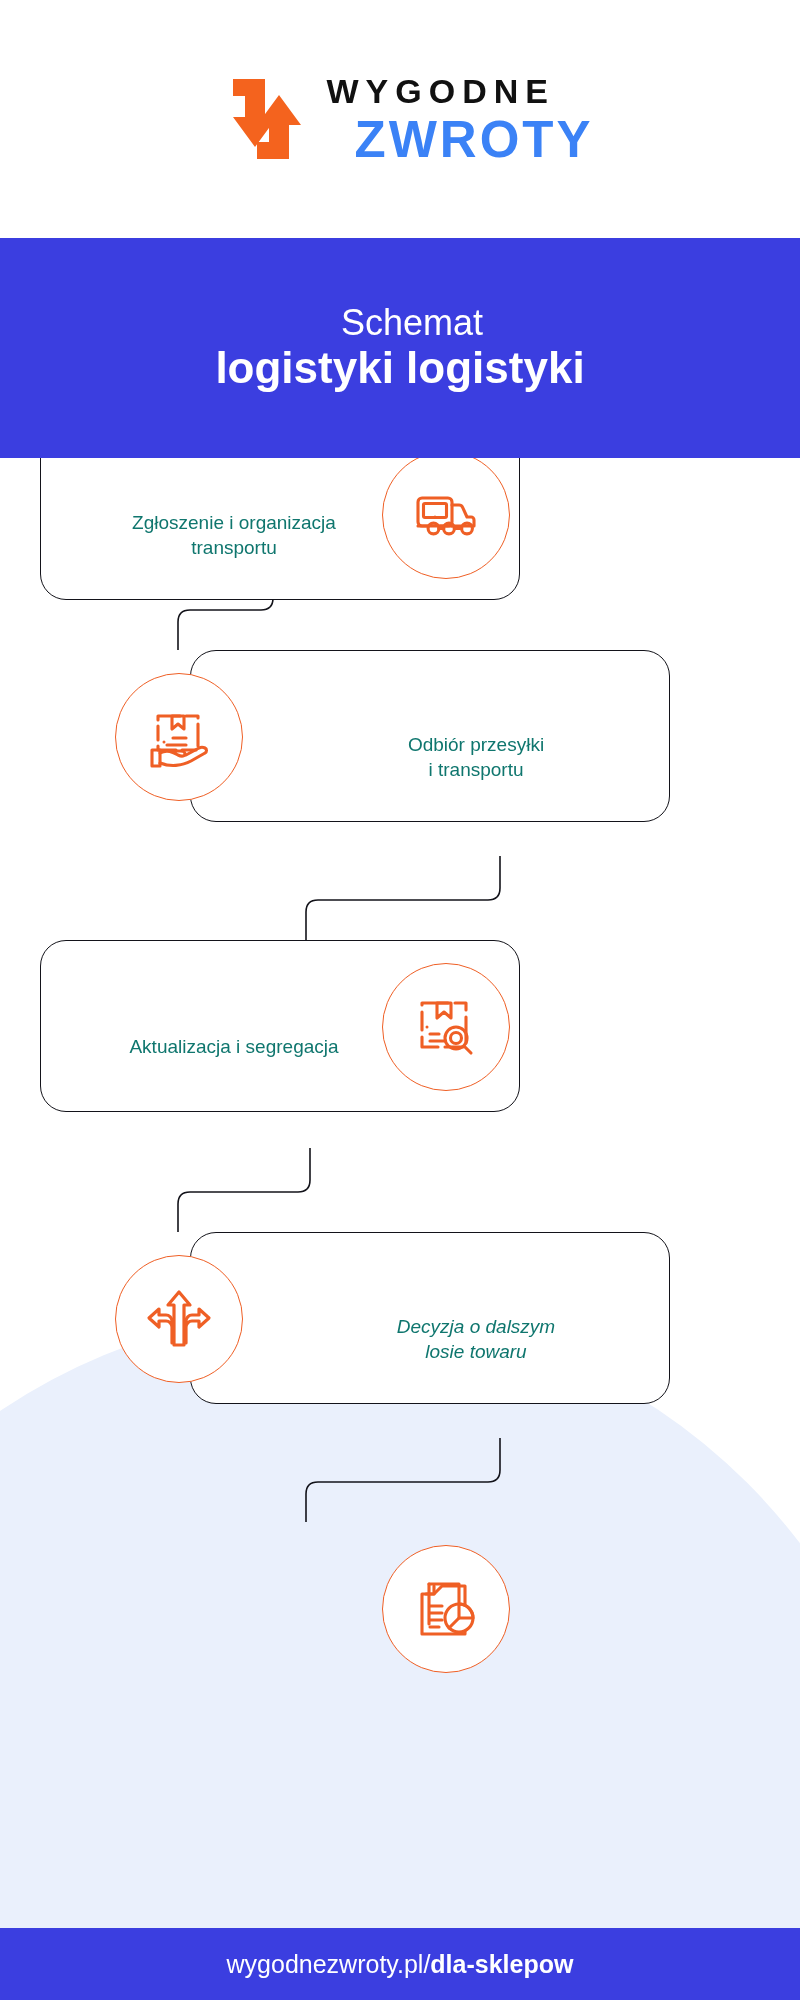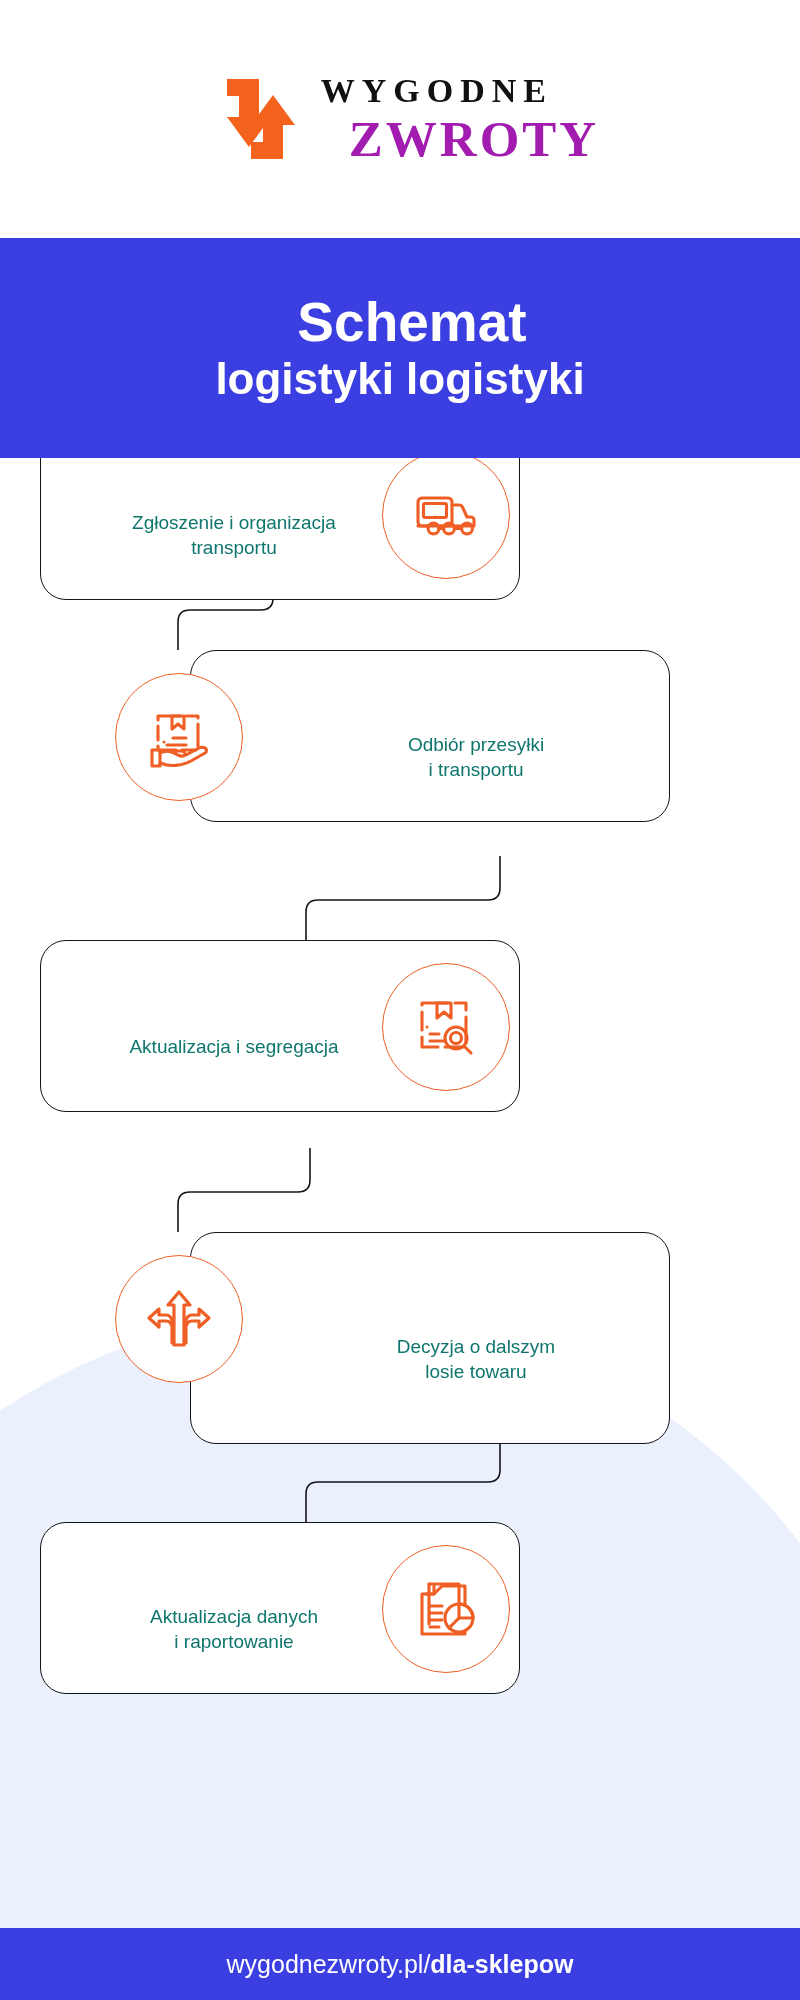--- a/index.html
+++ b/index.html
@@ -44,21 +44,20 @@
     display: flex;
     align-items: center;
     justify-content: center;
     z-index: 3;
     background: #ffffff;
   }
   .logo-inner {
     display: flex;
     align-items: center;
     gap: 12px;
-    font-family: Liberation Serif, serif;
   }
   .logo-mark {
     width: 108px;
     height: 84px;
     flex: 0 0 auto;
   }
   .logo-text {
     display: flex;
     flex-direction: column;
     justify-content: center;
@@ -68,42 +67,42 @@
     font-size: 34px;
     font-weight: bold;
     letter-spacing: 7px;
     color: #111111;
     margin-bottom: 6px;
   }
   .logo-word-bottom {
     font-size: 51px;
     font-weight: bold;
     letter-spacing: 3px;
-    color: #a21caf;
+    color: #3b82f6;
     margin-left: 28px;
   }
 
   
   .header-band {
     position: absolute;
     left: 0;
     top: 238px;
     width: 800px;
     height: 220px;
     background: #3b3ee0;
     z-index: 3;
     display: flex;
     flex-direction: column;
     align-items: center;
     justify-content: center;
   }
   .header-line-1 {
     color: #ffffff;
-    font-size: 55px;
-    font-weight: bold;
+    font-size: 36px;
+    font-weight: normal;
     line-height: 1.15;
     text-align: center;
     margin-left: 24px;
   }
   .header-line-2 {
     color: #ffffff;
     font-size: 44px;
     font-weight: bold;
     line-height: 1.15;
     text-align: center;
@@ -282,41 +281,37 @@
           <path d="M21 44 h9"></path>
           <path d="M21 51 h15"></path>
           <circle cx="47" cy="48" r="11"></circle>
           <circle cx="47" cy="48" r="5.5"></circle>
           <path d="M55 56 l7 7"></path>
         </g>
         <circle cx="18" cy="37" r="1.5" fill="#ef5f25"></circle>
       </svg>
     </div>
 
-    <div class="card left-icon" style="left:190px; top:774px; width:480px; height:212px;">
+    <div class="card left-icon" style="left:190px; top:774px; width:480px; height:172px;font-style:italic;">
       <div class="card-label">Decyzja o dalszym
 losie towaru</div>
     </div>
     <div class="icon-bubble" style="left:115px; top:797px;">
       <svg width="74" height="74" viewBox="0 0 74 74">
         <g fill="none" stroke="#ef5f25" stroke-width="3.2" stroke-linecap="round" stroke-linejoin="round">
 
           <path d="M32 63 v-40 h-6 l11 -13 l11 13 h-6 v40 z"></path>
 
           <path d="M30 44 v-5 a6 6 0 0 0 -6 -6 h-7 v-6 l-10 9 l10 9 v-6 h7 a6 6 0 0 1 6 6 v16"></path>
 
           <path d="M44 44 v-5 a6 6 0 0 1 6 -6 h7 v-6 l10 9 l-10 9 v-6 h-7 a6 6 0 0 0 -6 6 v16"></path>
         </g>
       </svg>
     </div>
 
-    <div class="card right-icon" style="left:40px; top:1064px; width:480px; height:172px;">
-      <div class="card-label">Aktualizacja danych
-i raportowanie</div>
-    </div>
     <div class="icon-bubble" style="left:382px; top:1087px;">
       <svg width="74" height="74" viewBox="0 0 74 74">
         <g fill="none" stroke="#ef5f25" stroke-width="3.1" stroke-linecap="round" stroke-linejoin="round">
           <path d="M20 12 h30 v34"></path>
           <path d="M20 12 v40"></path>
           <path d="M13 22 h12 l8 -8 h23 v48 h-43 z" stroke-dasharray="0"></path>
           <path d="M25 14 v8 h-8"></path>
           <path d="M21 34 h12"></path>
           <path d="M21 41 h12"></path>
           <path d="M21 48 h12"></path>

